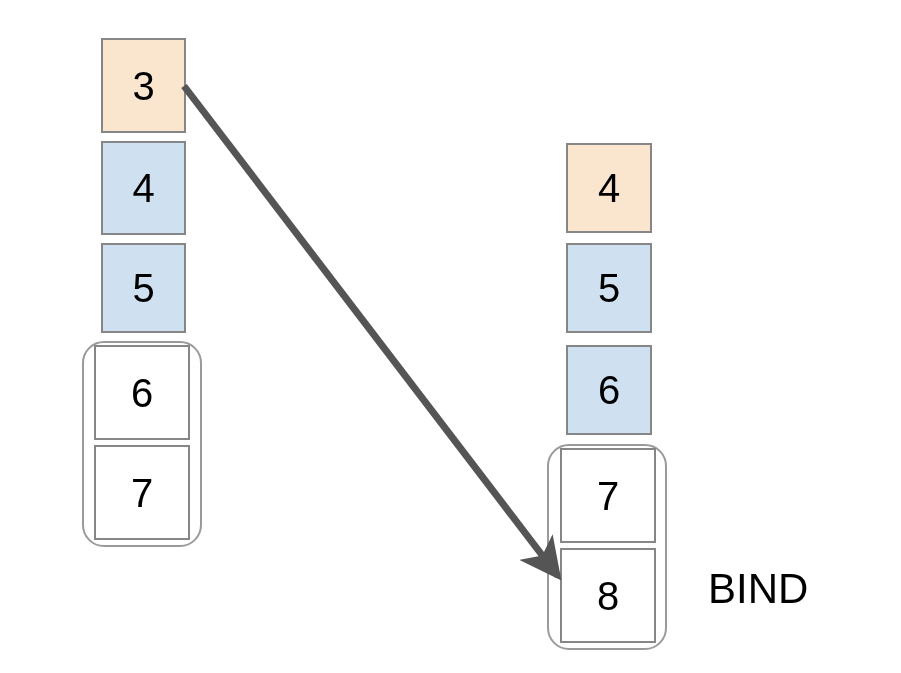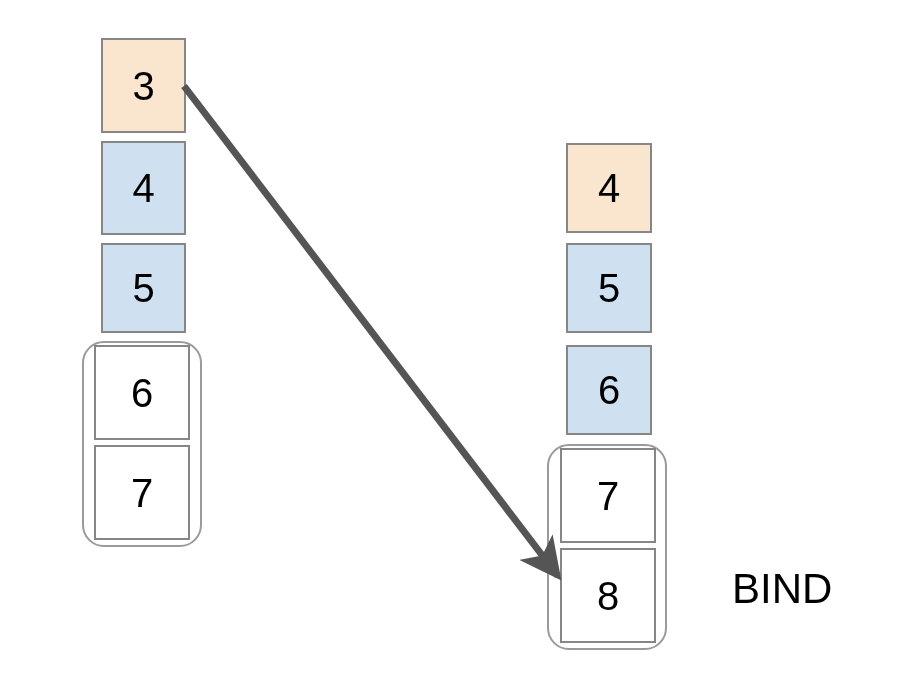--- a/index.html
+++ b/index.html
@@ -48,21 +48,20 @@
     height: 673px;
     pointer-events: none;
   }
   .label-text {
     position: absolute;
     font-family: "Liberation Sans", sans-serif;
     font-size: 42px;
     line-height: 1;
     color: #000000;
     white-space: nowrap;
-    margin-left: 24px;
   }
 </style>
 </head>
 <body>
 
 <div id="canvas">
 
   <div class="group-frame" style="left:82px; top:341px; width:120px; height:206px;"></div>
 
   <div class="cell cell-peach" style="left:101px; top:38px; width:85px; height:95px;">

